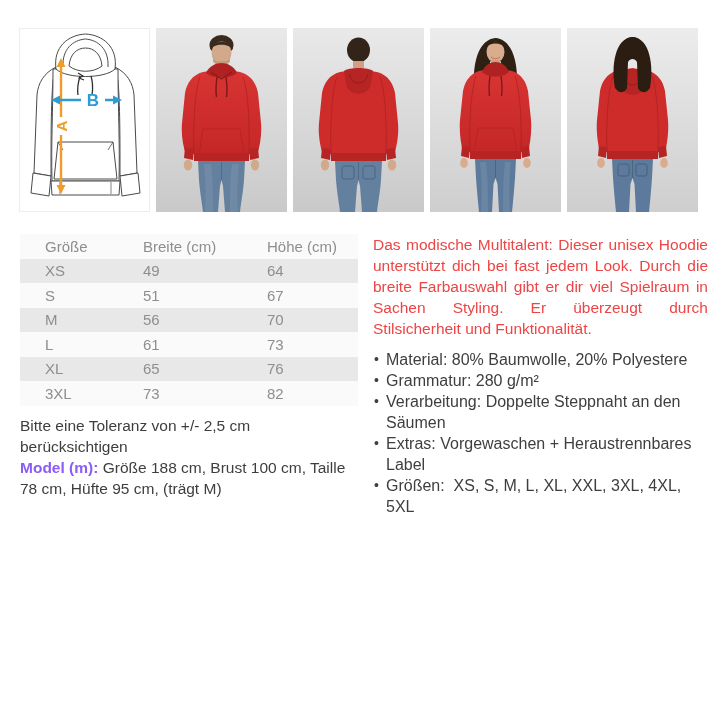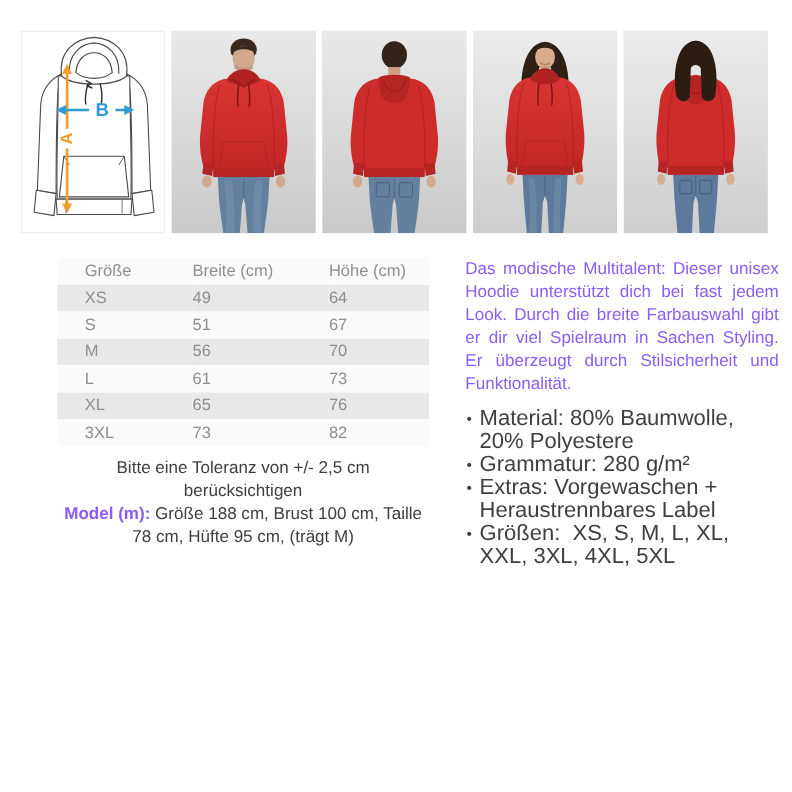--- a/index.html
+++ b/index.html
@@ -7,46 +7,46 @@
   body { width:720px; height:720px; font-family:"Liberation Sans", sans-serif; overflow:hidden; }
   .page { width:720px; height:720px; background:#fff; position:relative; }
 
   
   .gallery { display:flex; gap:6px; padding:28px 18px 0 19px; }
   .panel { width:131px; height:184px; flex:0 0 auto; overflow:hidden; background:#dcdcdc; }
   .panel svg { display:block; width:131px; height:184px; }
   .panel.diagram { background:#ffffff; border:1px solid #ededed; }
 
   
-  .content { display:flex; gap:33px; padding:22px 12px 0 20px; align-items:flex-start;margin-left:32px; }
+  .content { display:flex; gap:15px; padding:22px 12px 0 20px; align-items:flex-start; }
   .left-col { width:338px; flex:0 0 auto; }
   .right-col { flex:1 1 auto; max-width:336px; }
 
   
   table.size-table { width:100%; border-collapse:collapse; font-size:15px; color:#8e8e8e; }
   table.size-table th, table.size-table td {
     text-align:left; font-weight:400; height:24.5px; padding:0; vertical-align:middle;
   }
   table.size-table th:nth-child(1), table.size-table td:nth-child(1) { padding-left:25px; width:123px; }
   table.size-table th:nth-child(2), table.size-table td:nth-child(2) { width:124px; }
   thead tr { background:#fafafa; }
   tbody tr:nth-child(odd)  { background:#e8e8e8; }
   tbody tr:nth-child(even) { background:#fafafa; }
 
   
   .notes { margin-top:9px; font-size:15.5px; line-height:21px; color:#3e3e3e; }
-  .notes p { margin:0;text-align:center; }
+  .notes p { margin:0; }
   .notes .model-w { margin-top:21px; }
   .notes strong { font-weight:700; color:#8b5cf6; }
 
   
-  .intro { font-size:15.5px; line-height:21px; color:#8b5cf6; text-align:justify; }
+  .intro { font-size:15.5px; line-height:21px; color:#ef4444; text-align:justify; }
   ul.bullets { list-style:none; margin-top:10px; }
   ul.bullets li {
-    position:relative; padding-left:13px; font-size:20px; line-height:21px;
+    position:relative; padding-left:13px; font-size:16px; line-height:21px;
     color:#3e3e3e; white-space:pre-wrap;
   }
   ul.bullets li::before { content:"•"; position:absolute; left:1px; top:0; color:#3e3e3e; font-size:14px; }
 </style>
 </head>
 <body>
 
 <div class="page">
 
   <div class="gallery">
@@ -276,19 +276,20 @@
         <p>Bitte eine Toleranz von +/- 2,5 cm berücksichtigen</p>
         <p class="model-m"><strong>Model (m):</strong><span> Größe 188 cm, Brust 100 cm, Taille 78 cm, Hüfte 95 cm, (trägt M)</span></p>
       </div>
     </div>
 
     <div class="right-col">
       <p class="intro">Das modische Multitalent: Dieser unisex Hoodie unterstützt dich bei fast jedem Look. Durch die breite Farbauswahl gibt er dir viel Spielraum in Sachen Styling. Er überzeugt durch Stilsicherheit und Funktionalität.</p>
       <ul class="bullets">
           <li>Material: 80% Baumwolle, 20% Polyestere</li>
           <li>Grammatur: 280 g/m²</li>
+          <li>Verarbeitung: Doppelte Steppnaht an den Säumen</li>
           <li>Extras: Vorgewaschen + Heraustrennbares Label</li>
           <li>Größen:  XS, S, M, L, XL, XXL, 3XL, 4XL, 5XL</li>
         </ul>
     </div>
 
   </div>
 </div>
 
 </body></html>

